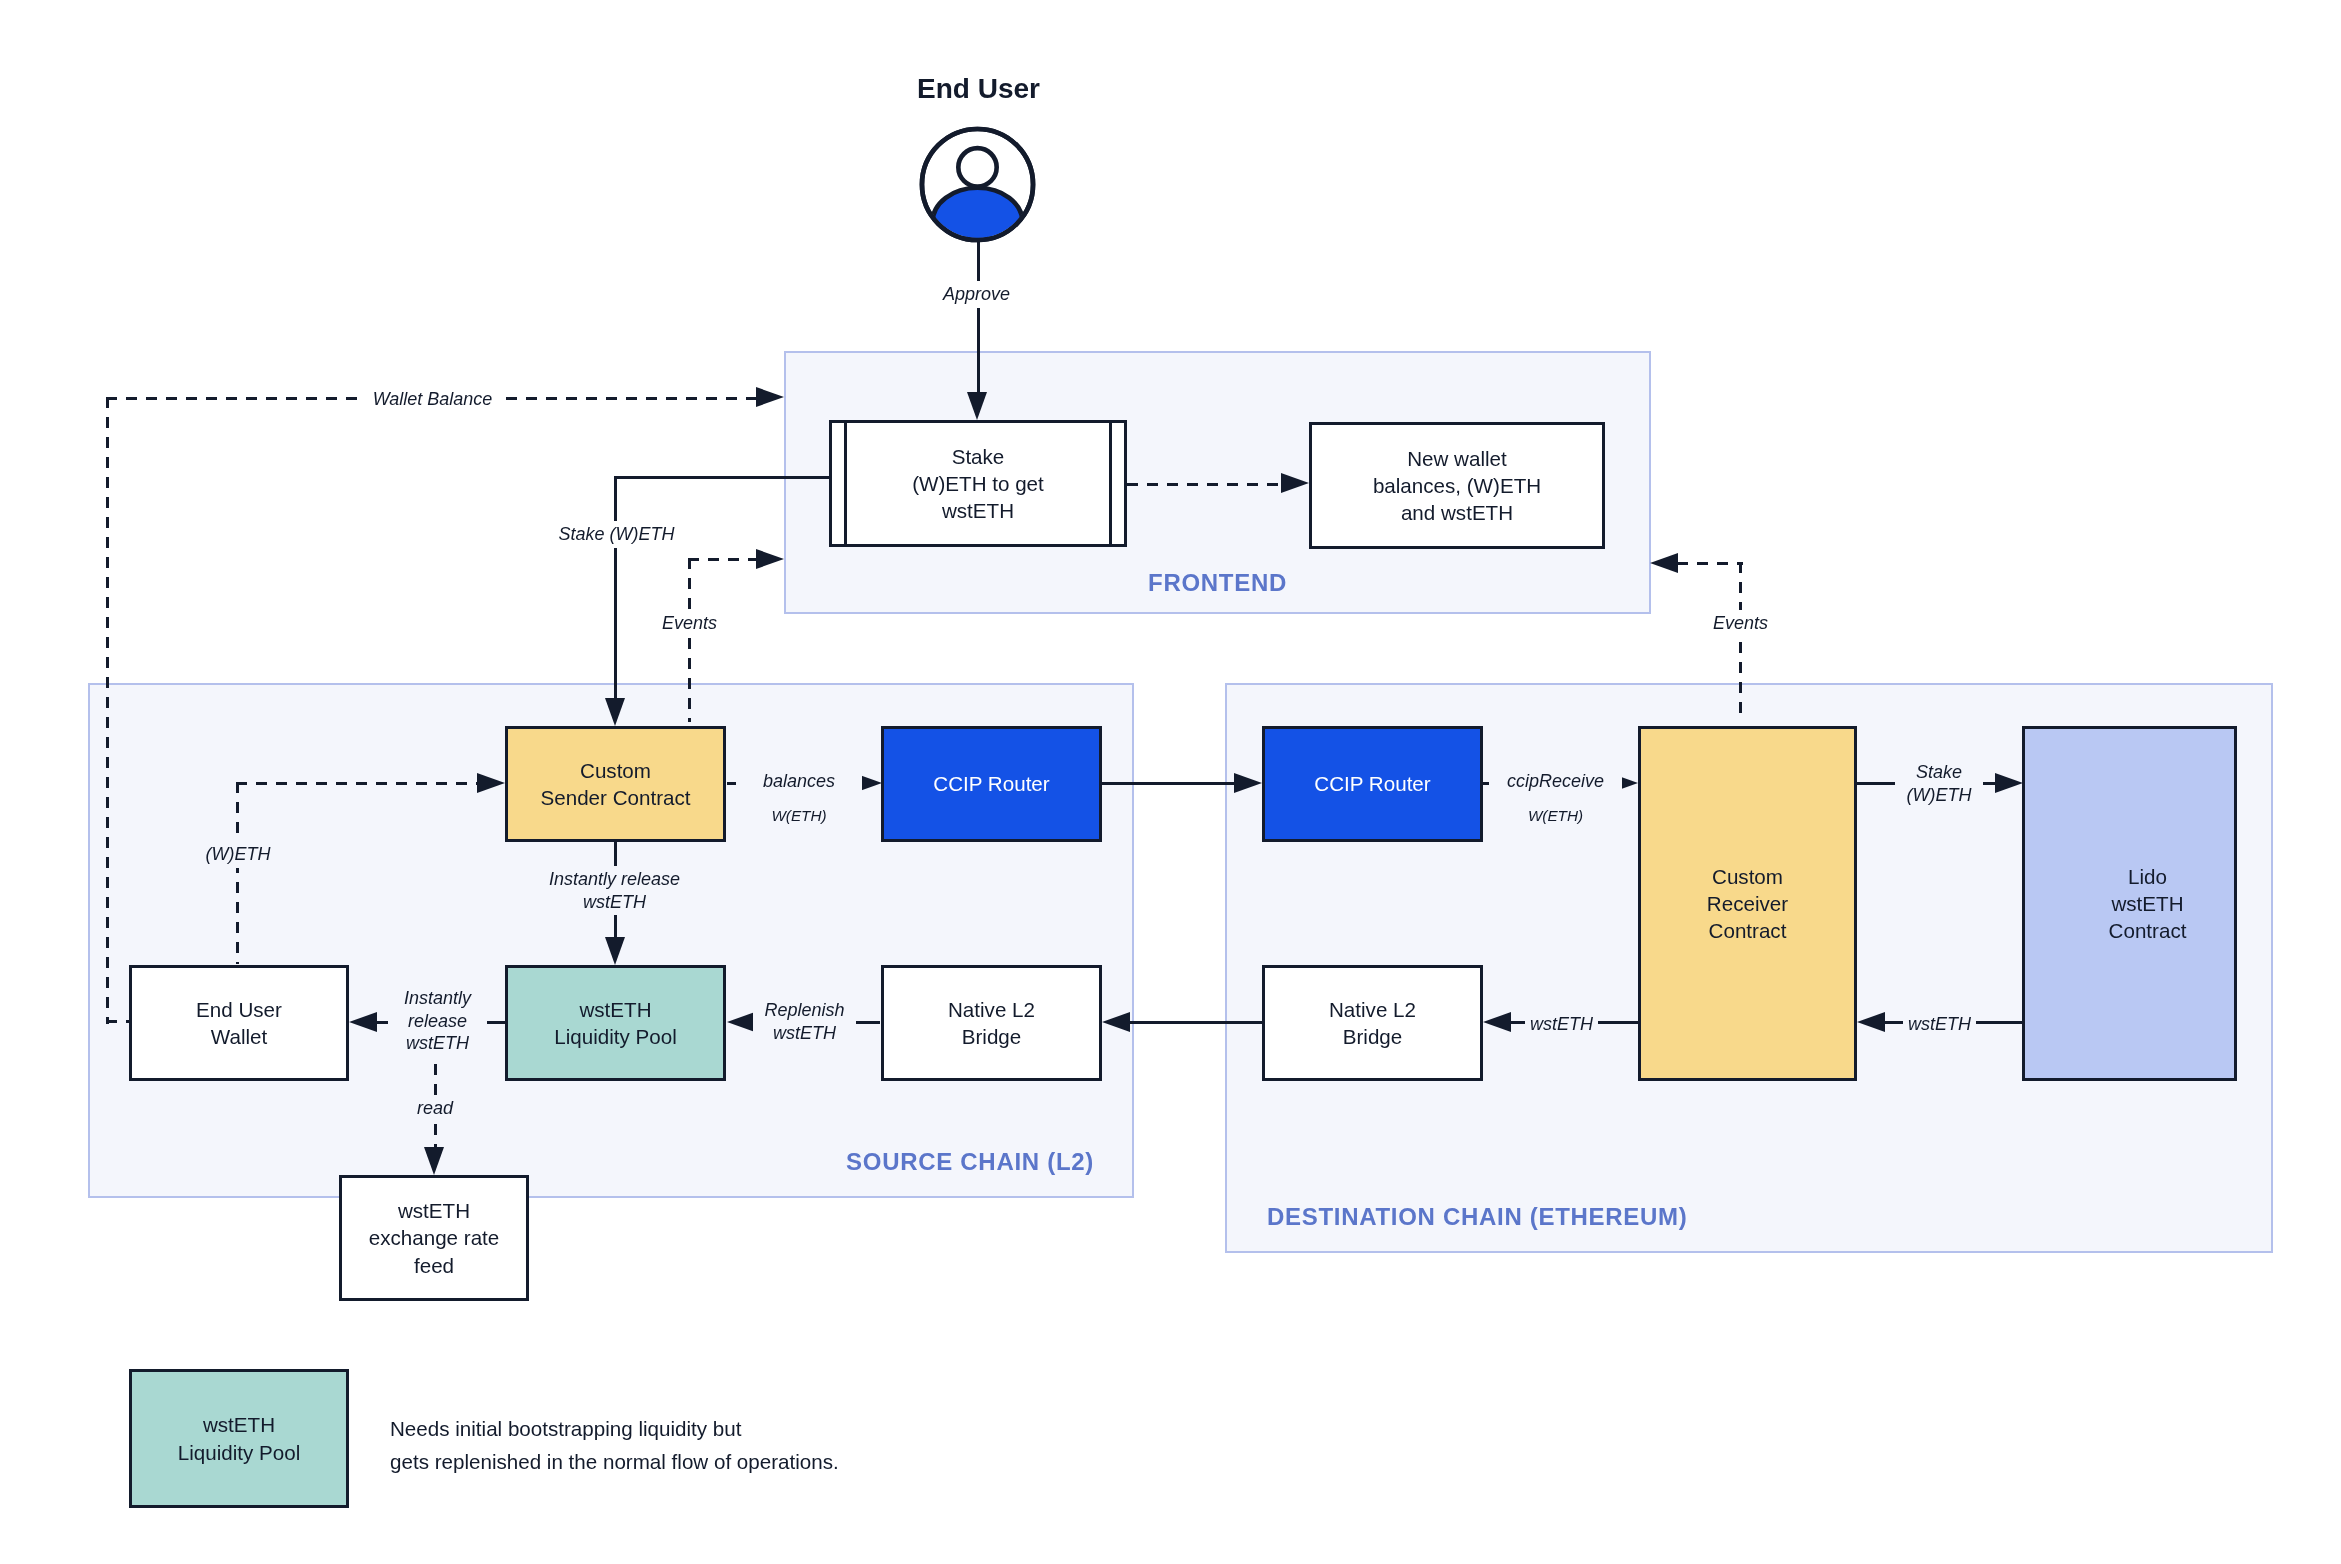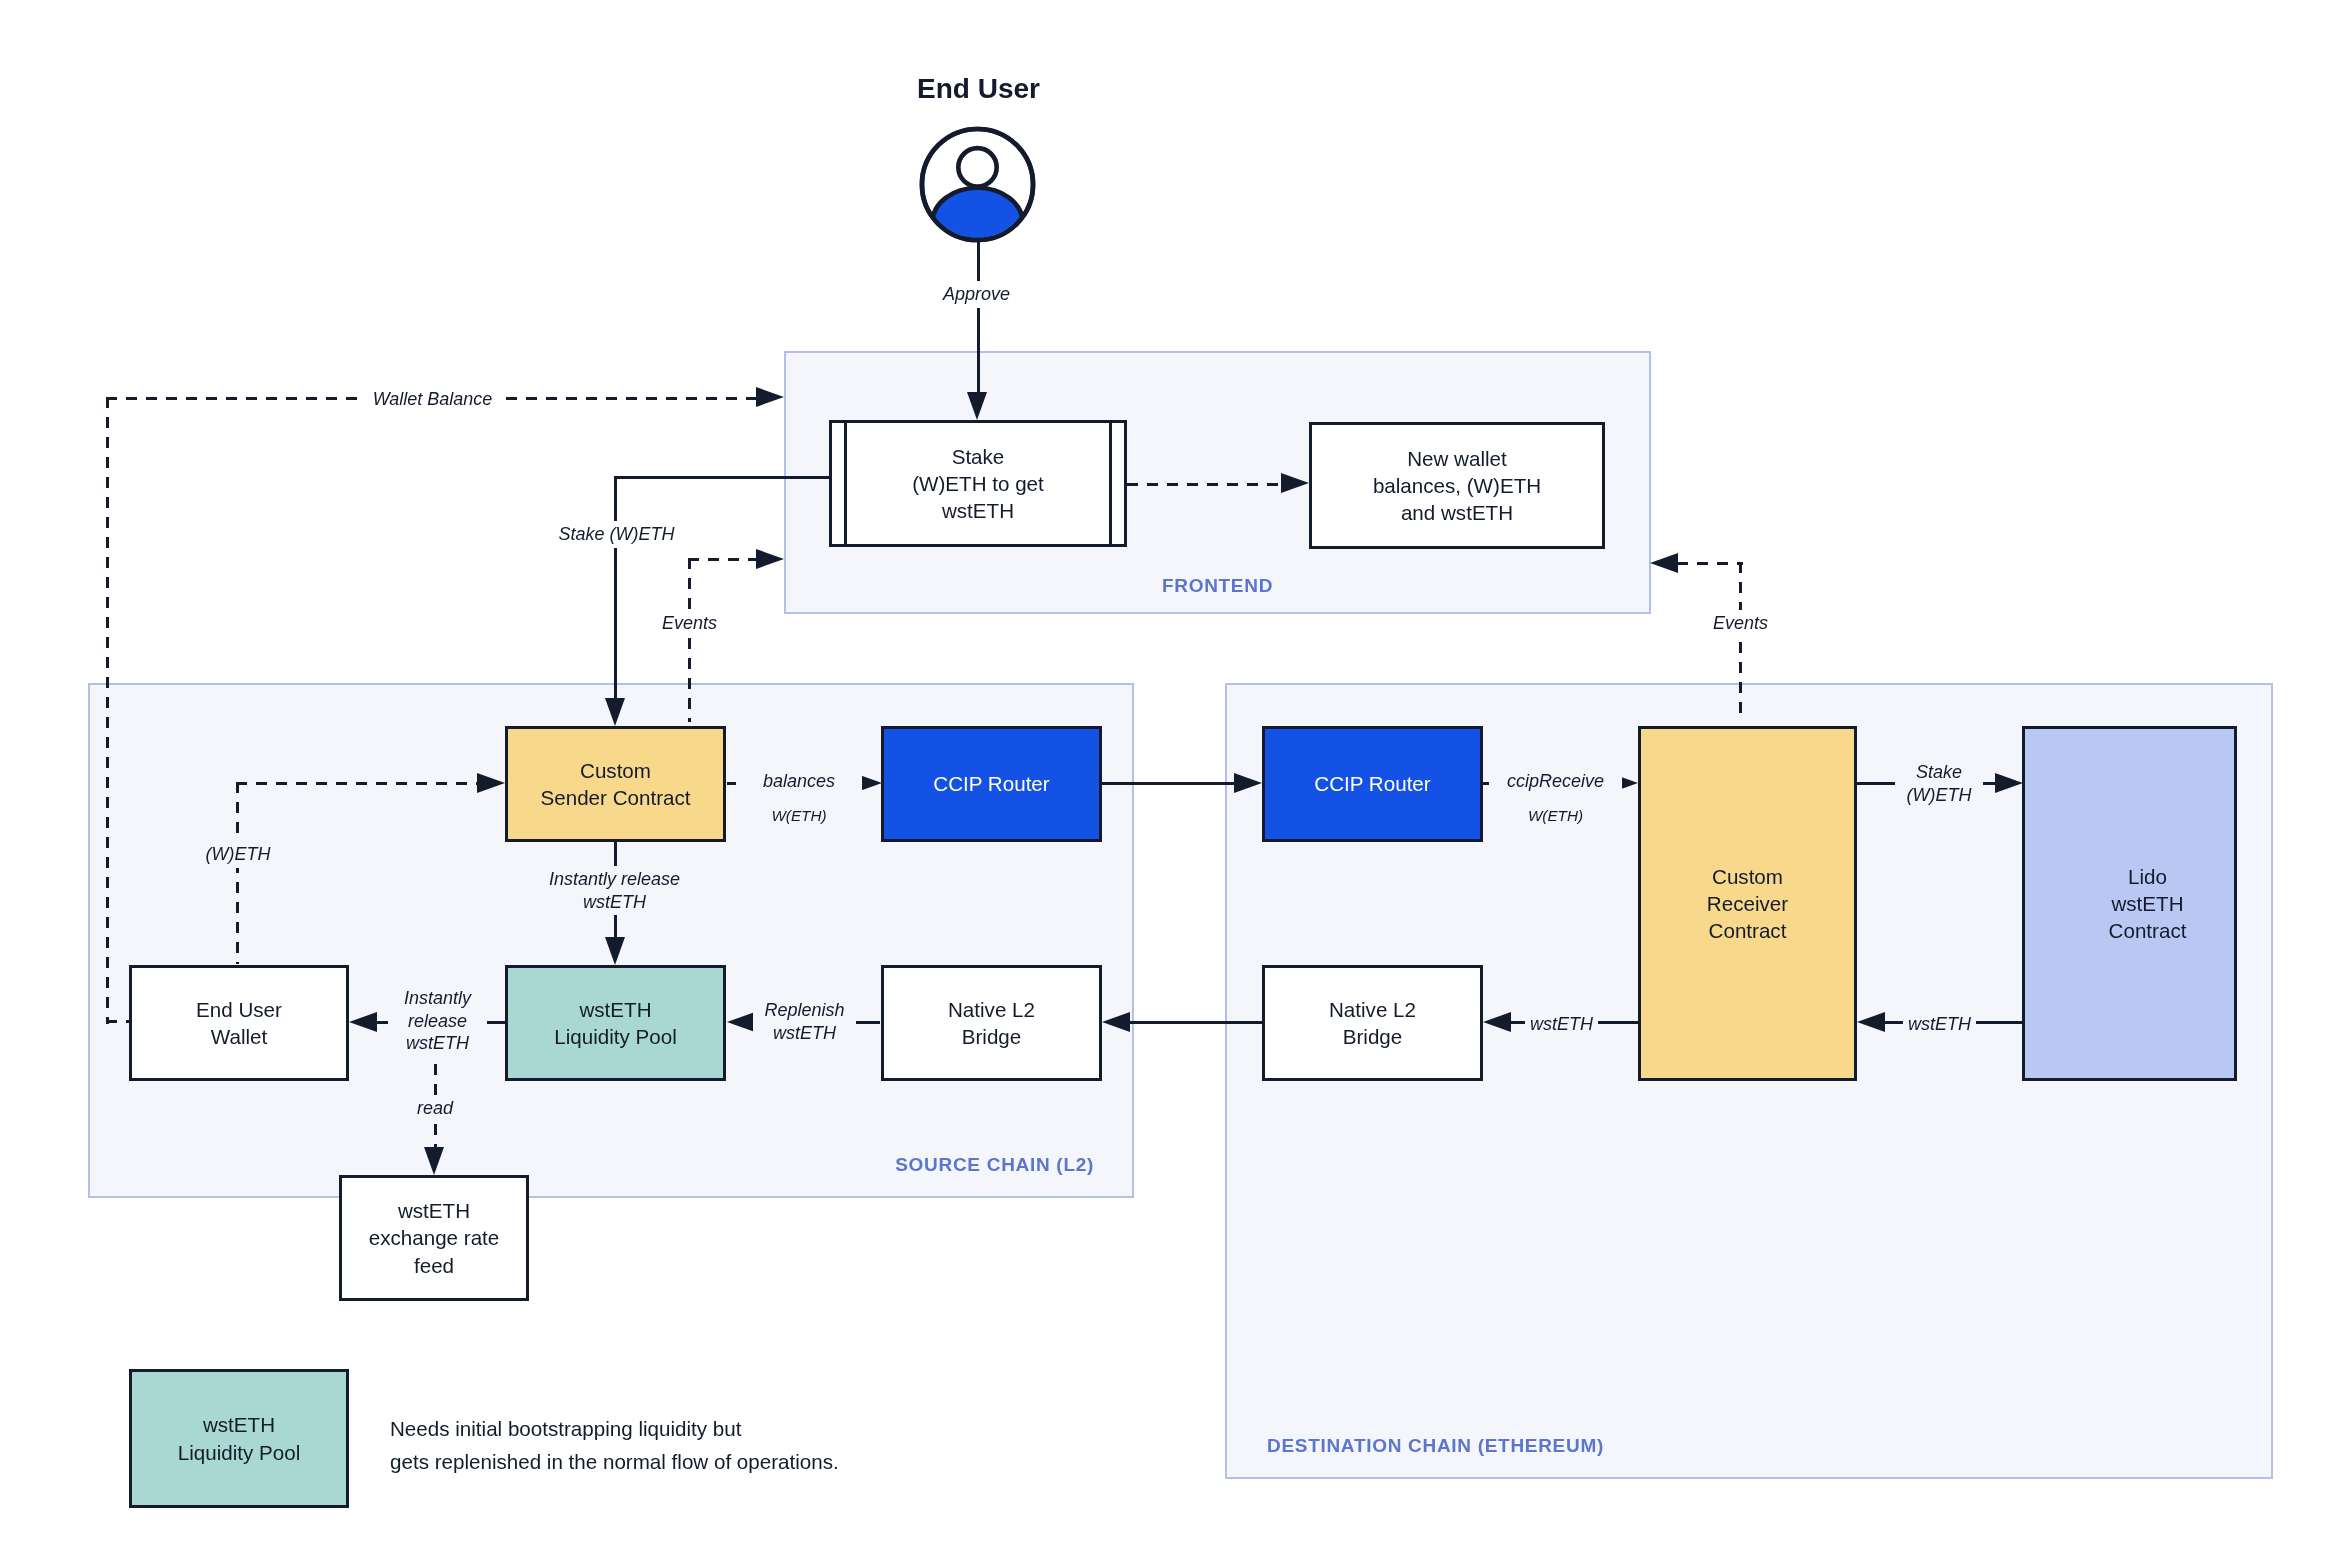--- a/index.html
+++ b/index.html
@@ -9,21 +9,21 @@
     --teal:#a9d8d2;
     --peri:#b9c8f3;
     --cfill:#f4f6fc;
     --cborder:#b4c0ec;
     --labelblue:#5b76ca;
   }
   html,body{margin:0;padding:0;background:#fff;}
   .canvas{position:relative;width:2342px;height:1564px;background:#fff;overflow:hidden;
           font-family:"Liberation Sans","DejaVu Sans",sans-serif;color:var(--dark);}
   .container{position:absolute;background:var(--cfill);border:2px solid var(--cborder);box-sizing:border-box;}
-  .container-label{position:absolute;font-weight:bold;font-size:19px;letter-spacing:0.7px;color:var(--labelblue);}
+  .container-label{position:absolute;font-weight:bold;font-size:24px;letter-spacing:0.7px;color:var(--labelblue);}
   .node{position:absolute;display:flex;align-items:center;justify-content:center;text-align:center;
         white-space:pre-line;border:3.3px solid var(--dark);box-sizing:border-box;background:#fff;
         font-size:20.6px;line-height:1.32;color:var(--dark);}
   .node.yellow{background:var(--yellow);}
   .node.blue{background:var(--blue);color:#ffffff;}
   .node.teal{background:var(--teal);}
   .node.peri{background:var(--peri);padding-left:36px;}
   .dbl{position:absolute;top:0;bottom:0;width:2.7px;background:var(--dark);}
   .hline{position:absolute;height:3.3px;background:var(--dark);}
   .vline{position:absolute;width:3.3px;background:var(--dark);}
@@ -47,21 +47,21 @@
 <div class="canvas">
 
   <div class="container" style="left:784px;top:351px;width:867px;height:263px;">
     <div class="container-label" style="left:0;right:0;bottom:14.6px;text-align:center;">FRONTEND</div>
   </div>
 
   <div class="container" style="left:88px;top:683px;width:1046px;height:515px;">
     <div class="container-label" style="right:38px;bottom:20px;">SOURCE CHAIN (L2)</div>
   </div>
 
-  <div class="container" style="left:1225px;top:683px;width:1048px;height:796px;">
+  <div class="container" style="left:1225px;top:683px;width:1048px;height:570px;">
     <div class="container-label" style="left:40px;bottom:20px;">DESTINATION CHAIN (ETHEREUM)</div>
   </div>
 
   <div class="vline" style="left:977px;top:242px;height:153px;"></div>
   <div class="arr arr-d" style="left:967px;top:392px;"></div>
 
   <div class="hline" style="left:614px;top:476px;width:215px;"></div>
   <div class="vline" style="left:614px;top:476px;height:224px;"></div>
   <div class="arr arr-d" style="left:605px;top:698px;"></div>
 

